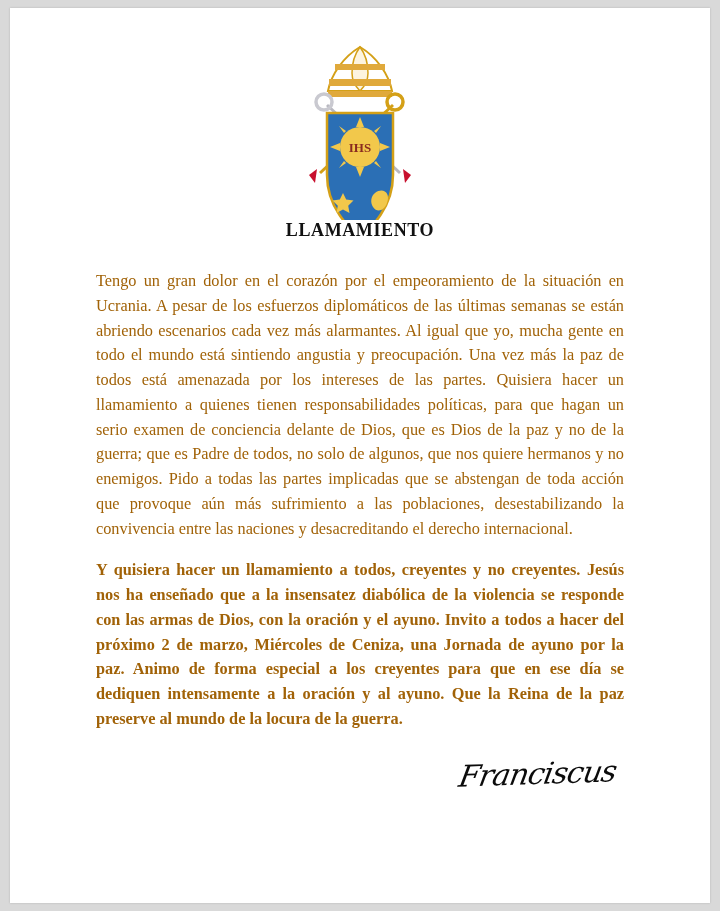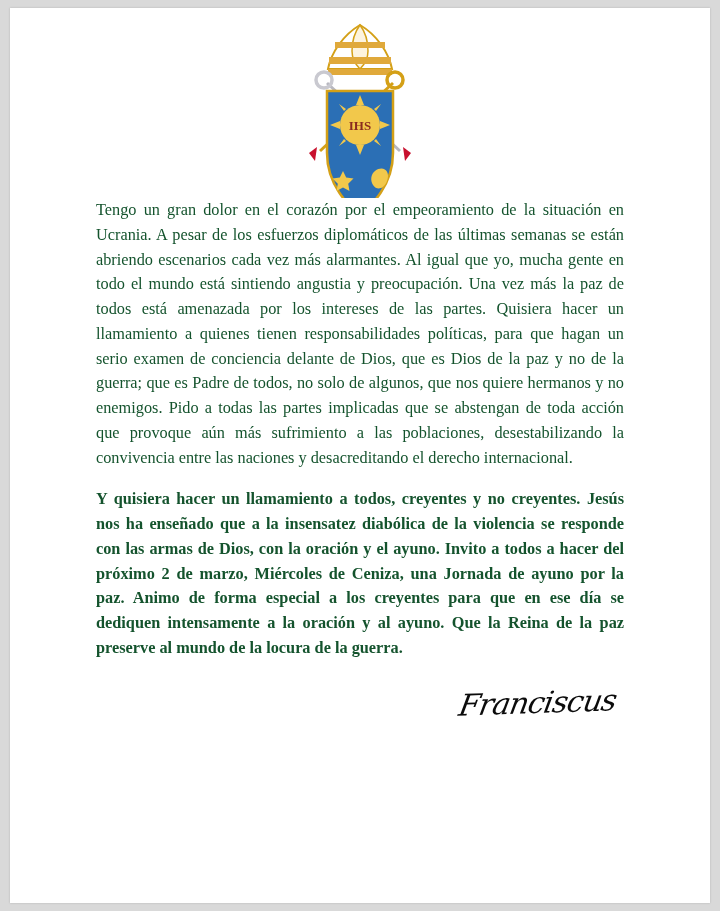--- a/index.html
+++ b/index.html
@@ -22,21 +22,21 @@
     background: #ffffff;
     box-shadow: 0 0 2px rgba(0,0,0,0.18);
     overflow: hidden;
   }
   .content {
     padding: 0 86px;
   }
   .crest-wrap {
     display: flex;
     justify-content: center;
-    align-items: flex-end;
+    align-items: center;
     padding-top: 48px;
     height: 190px;
     box-sizing: border-box;
   }
   .crest {
     width: 190px;
     height: 185px;
     display: block;
   }
   .doc-title {
@@ -46,21 +46,21 @@
     letter-spacing: 0.6px;
     margin-top: 22px;
     margin-bottom: 28px;
     color: #111;
     font-family: "Liberation Serif", serif;
   }
   .para {
     text-align: justify;
     font-size: 16.3px;
     line-height: 1.52;
-    color: #14532d;
+    color: #a16207;
     margin: 0 0 17px 0;
     hyphens: none;
   }
   .para:last-of-type {
     margin-bottom: 0;
     font-weight: bold;
   }
   .signature-wrap {
     margin-top: 24px;
     height: 70px;
@@ -127,20 +127,21 @@
 
         <path d="M110 158 C118 152 126 158 122 168 C119 176 112 178 108 172 C105 167 106 161 110 158 Z" fill="#f2c84b"></path>
 
         <path d="M40 206 C70 196 120 196 150 206 C140 216 120 220 95 220 C70 220 50 216 40 206 Z" fill="#f6efdc" stroke="#c9b584" stroke-width="1.5"></path>
         <text x="95" y="213" text-anchor="middle" font-family="'Liberation Serif',serif" font-size="7.5" fill="#8a6f3c" letter-spacing="1">MISERANDO ATQUE ELIGENDO</text>
         <path d="M40 206 l-10 -6 l4 12 z" fill="#c8102e"></path>
         <path d="M150 206 l10 -6 l-4 12 z" fill="#c8102e"></path>
       </svg>
     </div>
 
+    <div class="doc-title">LLAMAMIENTO</div>
 
     <p class="para">Tengo un gran dolor en el corazón por el empeoramiento de la situación en Ucrania. A pesar de los esfuerzos diplomáticos de las últimas semanas se están abriendo escenarios cada vez más alarmantes. Al igual que yo, mucha gente en todo el mundo está sintiendo angustia y preocupación. Una vez más la paz de todos está amenazada por los intereses de las partes. Quisiera hacer un llamamiento a quienes tienen responsabilidades políticas, para que hagan un serio examen de conciencia delante de Dios, que es Dios de la paz y no de la guerra; que es Padre de todos, no solo de algunos, que nos quiere hermanos y no enemigos. Pido a todas las partes implicadas que se abstengan de toda acción que provoque aún más sufrimiento a las poblaciones, desestabilizando la convivencia entre las naciones y desacreditando el derecho internacional.</p>
     <p class="para">Y quisiera hacer un llamamiento a todos, creyentes y no creyentes. Jesús nos ha enseñado que a la insensatez diabólica de la violencia se responde con las armas de Dios, con la oración y el ayuno. Invito a todos a hacer del próximo 2 de marzo, Miércoles de Ceniza, una Jornada de ayuno por la paz. Animo de forma especial a los creyentes para que en ese día se dediquen intensamente a la oración y al ayuno. Que la Reina de la paz preserve al mundo de la locura de la guerra.</p>
 
     <div class="signature-wrap">
       <div class="signature">Franciscus</div>
     </div>
 
   </div>
 </div>

